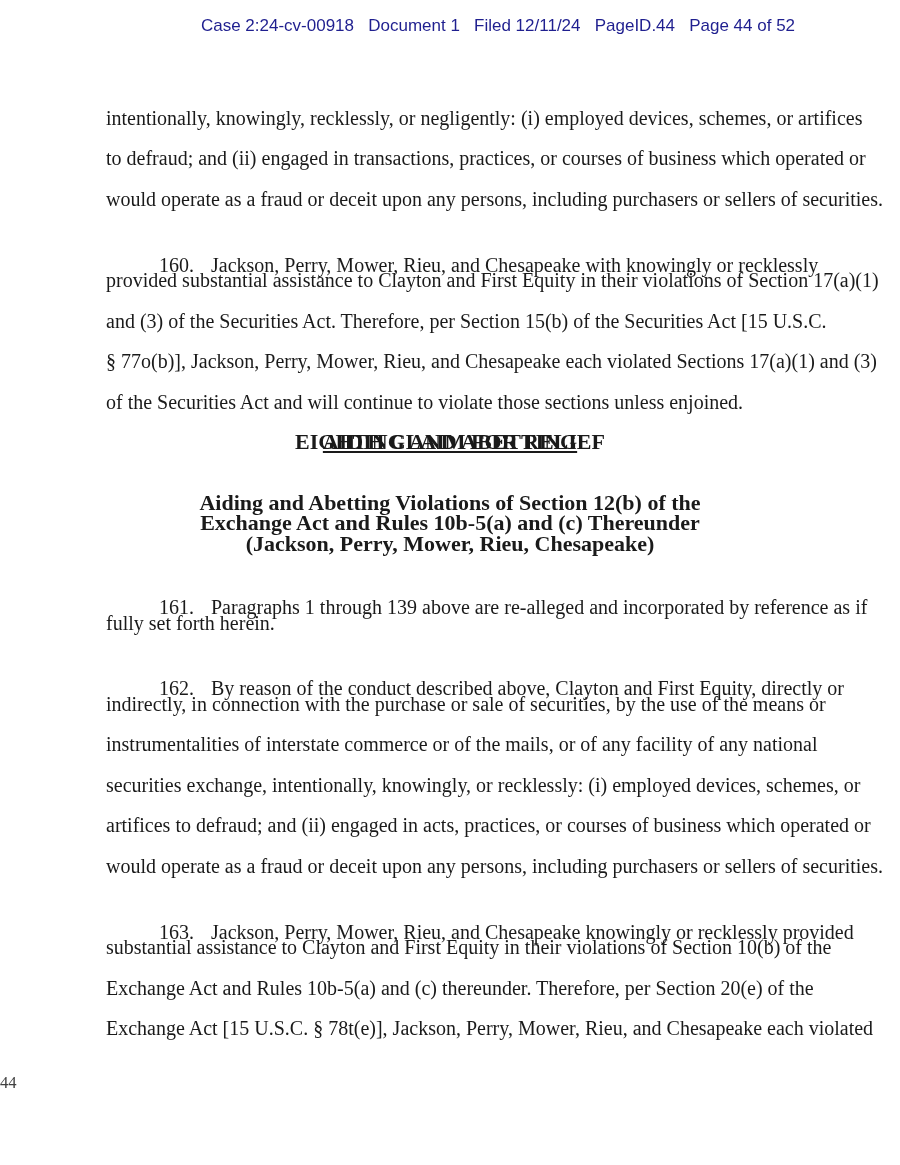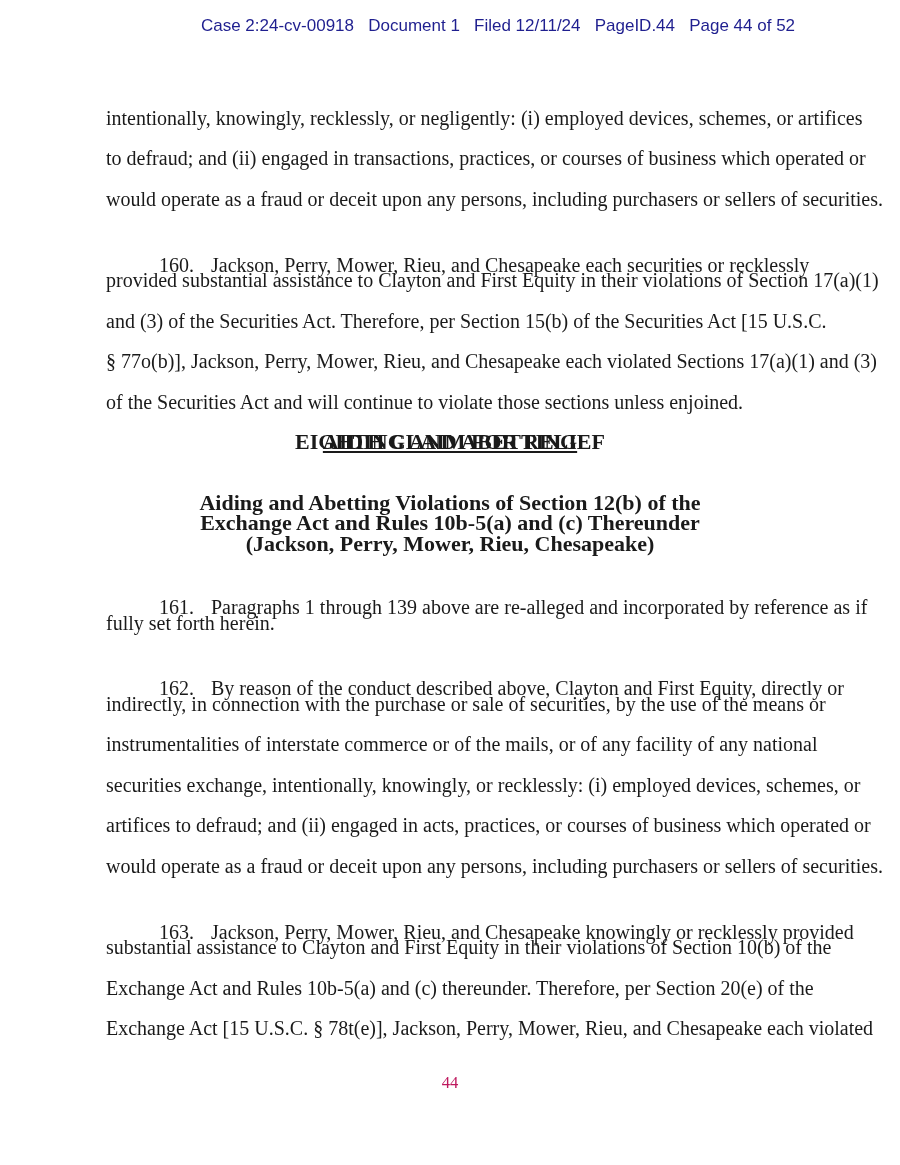--- a/index.html
+++ b/index.html
@@ -18,34 +18,34 @@
   .line.just { text-align: justify; text-align-last: justify; }
   .indent { left: 159px; width: 633px; }
   .pnum { display: inline-block; width: 52px; margin-top: 25px; }
   .center {
     position: absolute; left: 0; width: 900px; text-align: center;
     font-family: "Liberation Serif", serif; font-size: 22px; font-weight: bold; color: #1a1a1a;
     line-height: 20px;
   }
   .u { text-decoration: underline; }
   .pagenum {
-    position: absolute; top: 1073px; left: 0; width: 900px; text-align: center;
-    font-family: "Liberation Serif", serif; font-size: 16.6px; color: #be185d;
+    position: absolute; top: 1073px; left: 0; width: 900px; text-align: left;
+    font-family: "Liberation Serif", serif; font-size: 16.6px; color: #404040;
   }
 </style>
 </head>
 <body>
 
 <div class="header">Case 2:24-cv-00918   Document 1   Filed 12/11/24   PageID.44   Page 44 of 52</div>
 
 <div class="line just" style="top:108px">intentionally, knowingly, recklessly, or negligently: (i) employed devices, schemes, or artifices</div>
 <div class="line just" style="top:148px">to defraud; and (ii) engaged in transactions, practices, or courses of business which operated or</div>
 <div class="line" style="top:189px">would operate as a fraud or deceit upon any persons, including purchasers or sellers of securities.</div>
 
-<div class="line indent" style="top:230px"><span class="pnum">160.</span><span>Jackson, Perry, Mower, Rieu, and Chesapeake each securities or recklessly</span></div>
+<div class="line indent" style="top:230px"><span class="pnum">160.</span><span>Jackson, Perry, Mower, Rieu, and Chesapeake with knowingly or recklessly</span></div>
 <div class="line just" style="top:270px">provided substantial assistance to Clayton and First Equity in their violations of Section 17(a)(1)</div>
 <div class="line" style="top:311px">and (3) of the Securities Act.  Therefore, per Section 15(b) of the Securities Act [15 U.S.C.</div>
 <div class="line just" style="top:351px">§ 77o(b)], Jackson, Perry, Mower, Rieu, and Chesapeake each violated Sections 17(a)(1) and (3)</div>
 <div class="line" style="top:392px">of the Securities Act and will continue to violate those sections unless enjoined.</div>
 
 <div class="center" style="top:432px">EIGHTH CLAIM FOR RELIEF</div>
 <div class="center" style="top:432px"><span class="u">AIDING AND ABETTING</span></div>
 <div class="center" style="top:493px">Aiding and Abetting Violations of Section 12(b) of the</div>
 <div class="center" style="top:513px">Exchange Act and Rules 10b-5(a) and (c) Thereunder</div>
 <div class="center" style="top:534px">(Jackson, Perry, Mower, Rieu, Chesapeake)</div>

